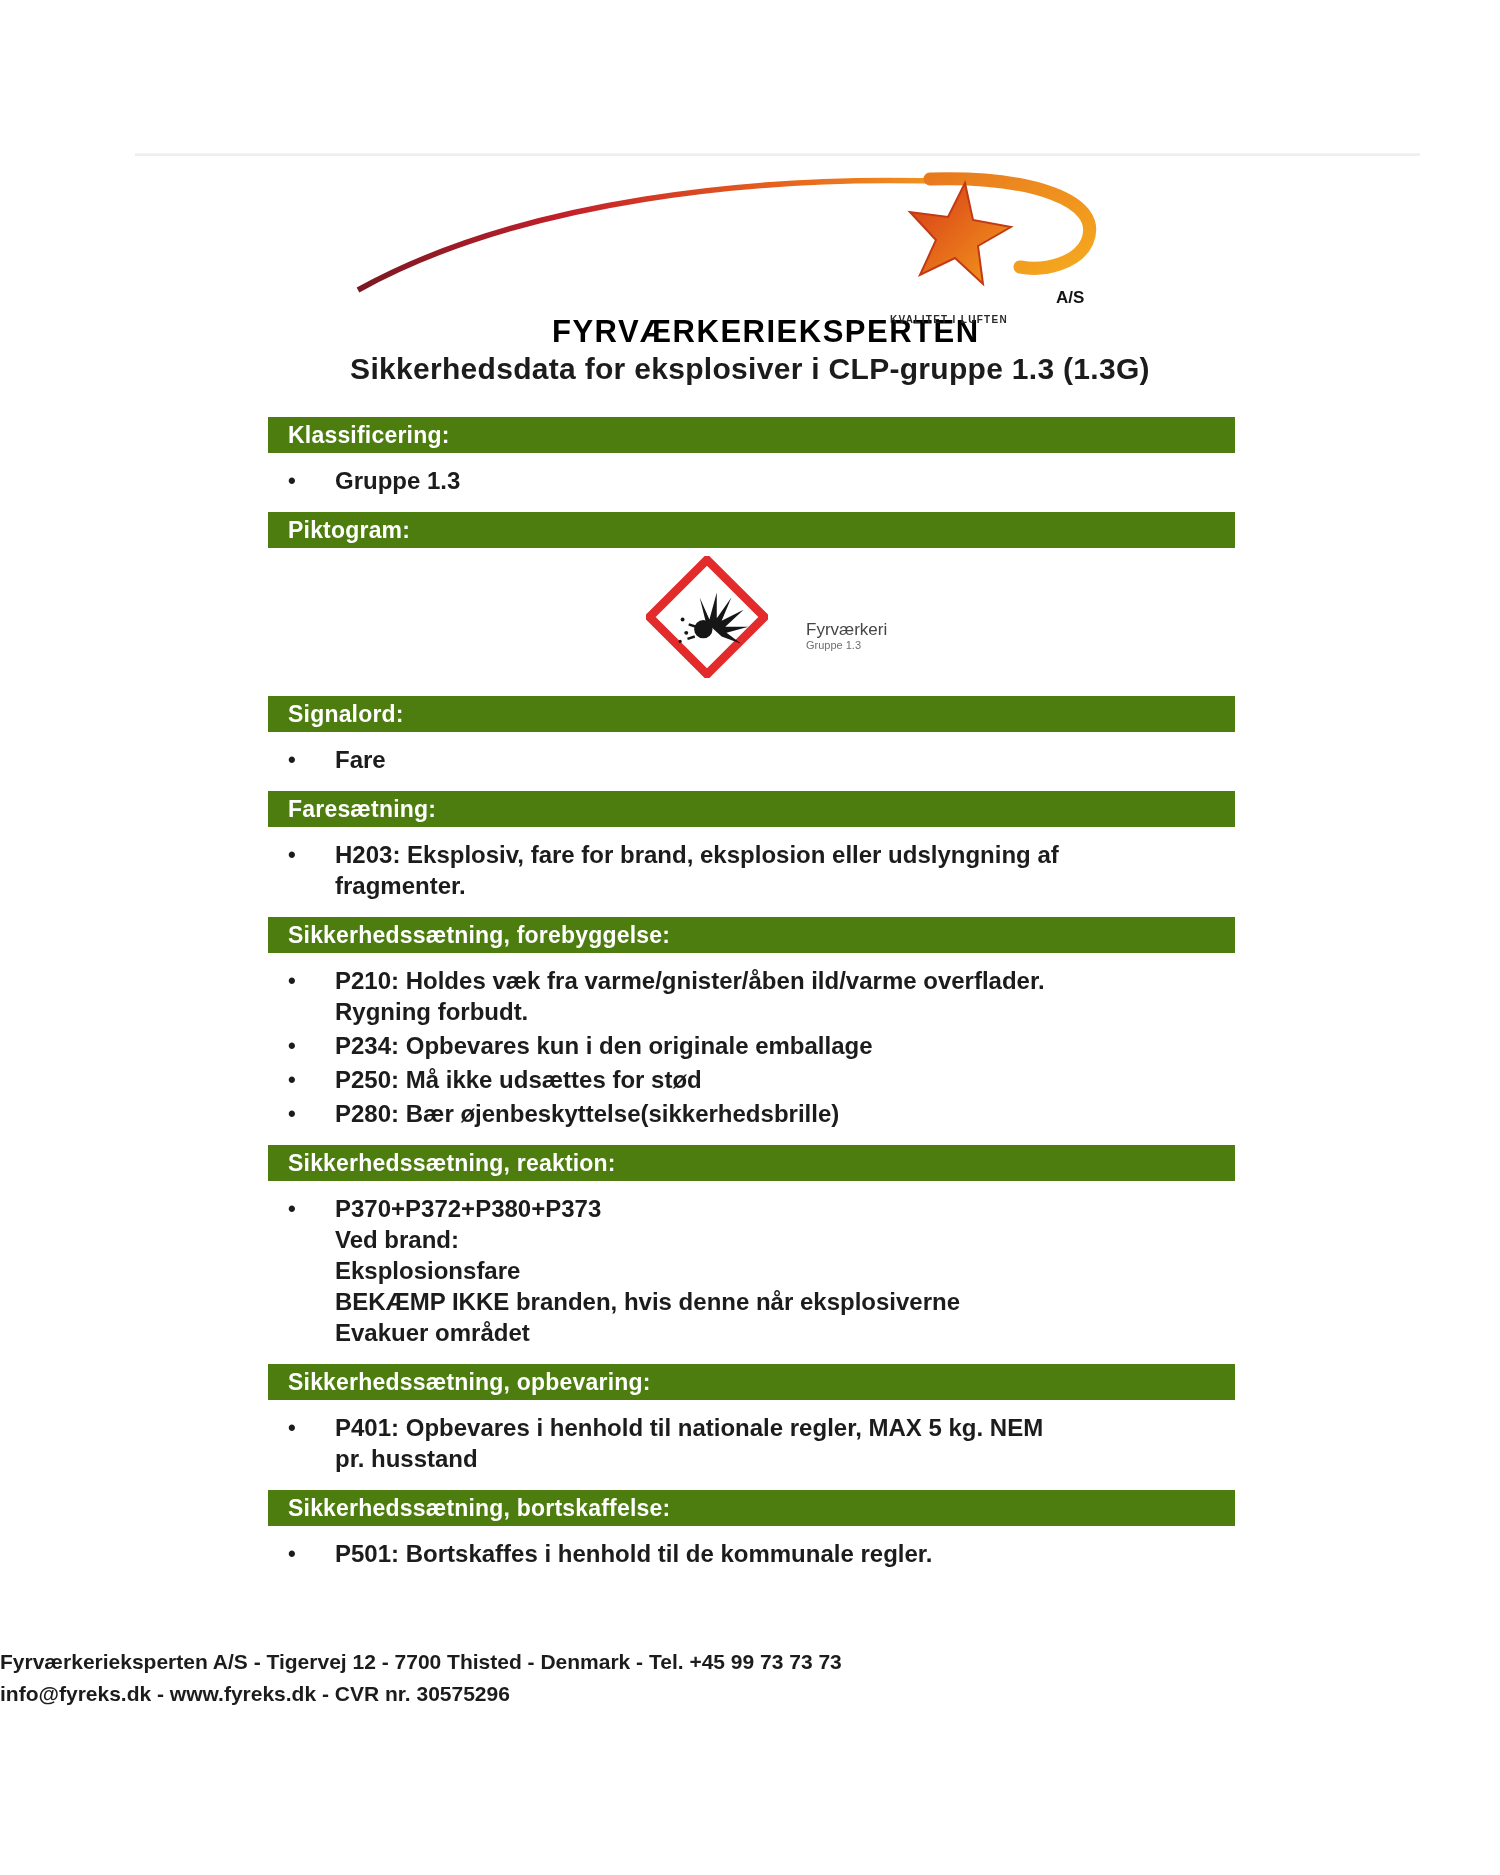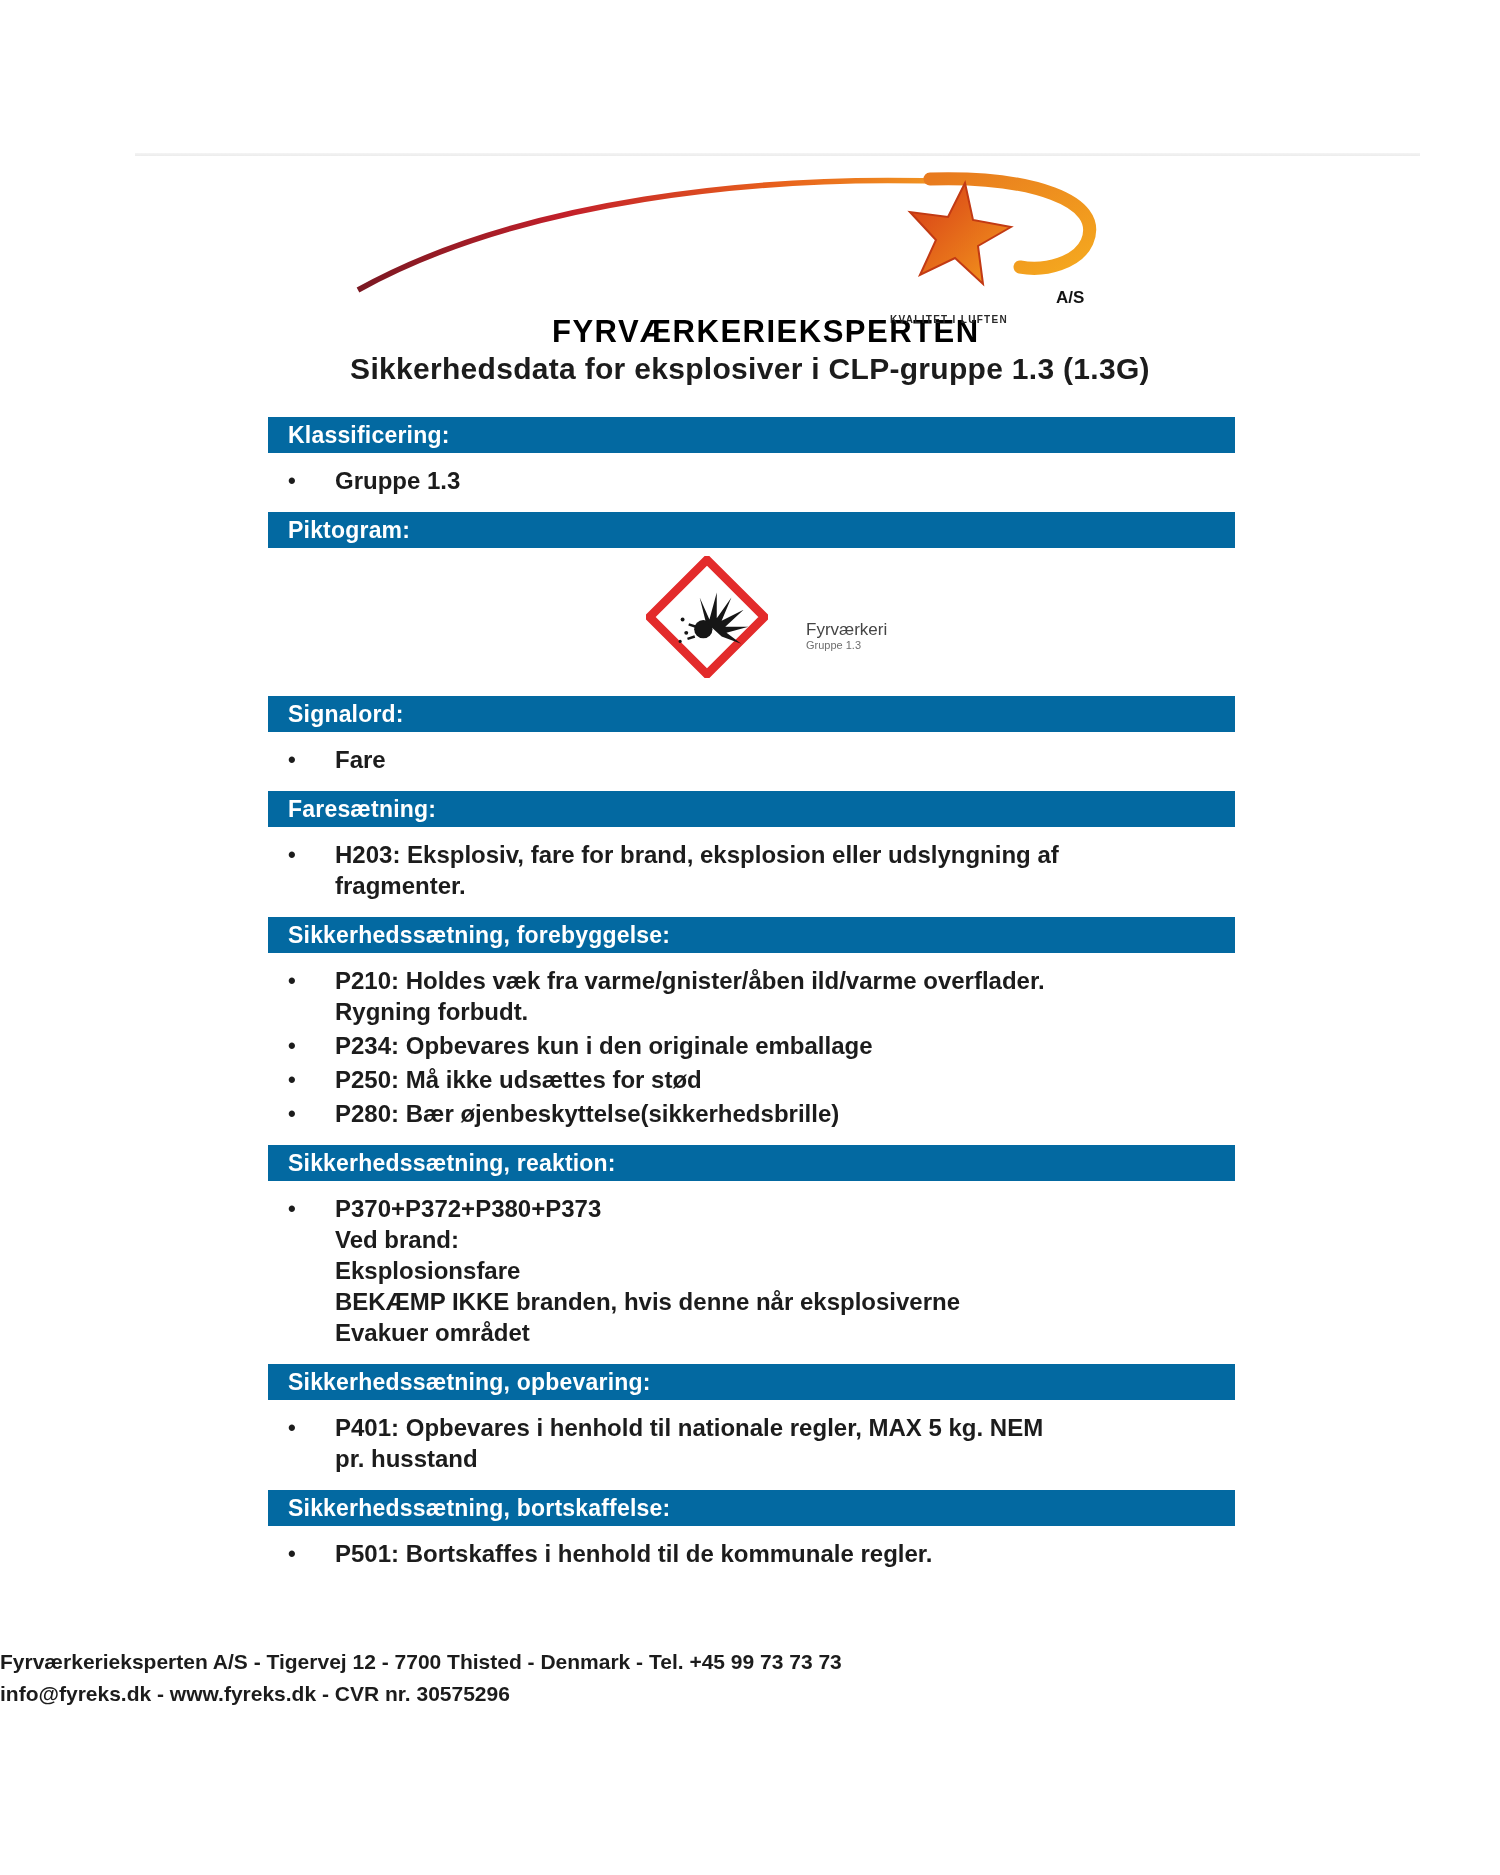--- a/index.html
+++ b/index.html
@@ -34,21 +34,21 @@
   
   .doc-title {
     position:absolute; top:352px; left:0; width:100%;
     text-align:center;
     font-size:30px; font-weight:700; letter-spacing:0.3px;
     color:#1c1c1c;
   }
   
   .doc { position:absolute; left:268px; top:417px; width:967px; color:#1c1c1c; }
   .bar {
-    background:#0369a1; color:#ffffff;
+    background:#4d7c0f; color:#ffffff;
     font-size:23px; font-weight:700;
     height:36px; line-height:36px;
     padding-left:20px; box-sizing:border-box;
     letter-spacing:0.2px;
   }
   .items { margin:12px 0 16px 0; font-size:24px; font-weight:700; }
   .item { display:flex; margin-bottom:3px; }
   .item .dot { margin-left:20px; width:47px; flex:none; font-size:22px; line-height:31px; }
   .lines div { line-height:31px; white-space:nowrap; }
   

